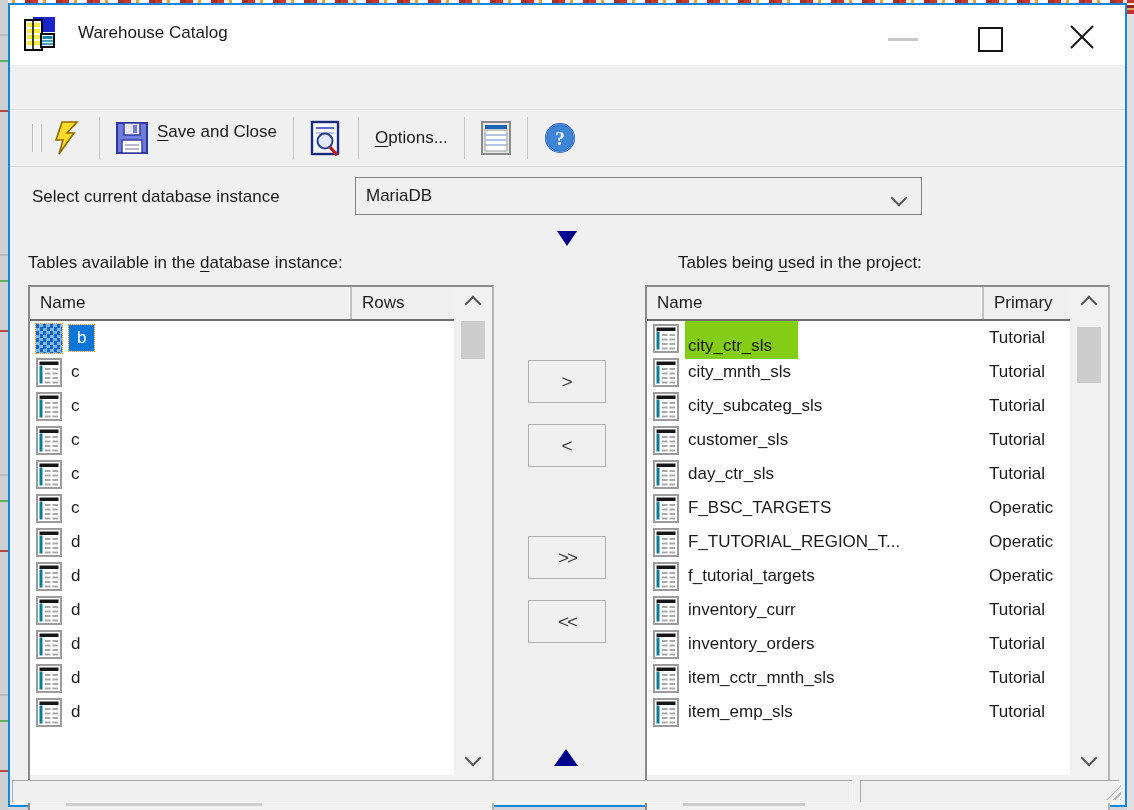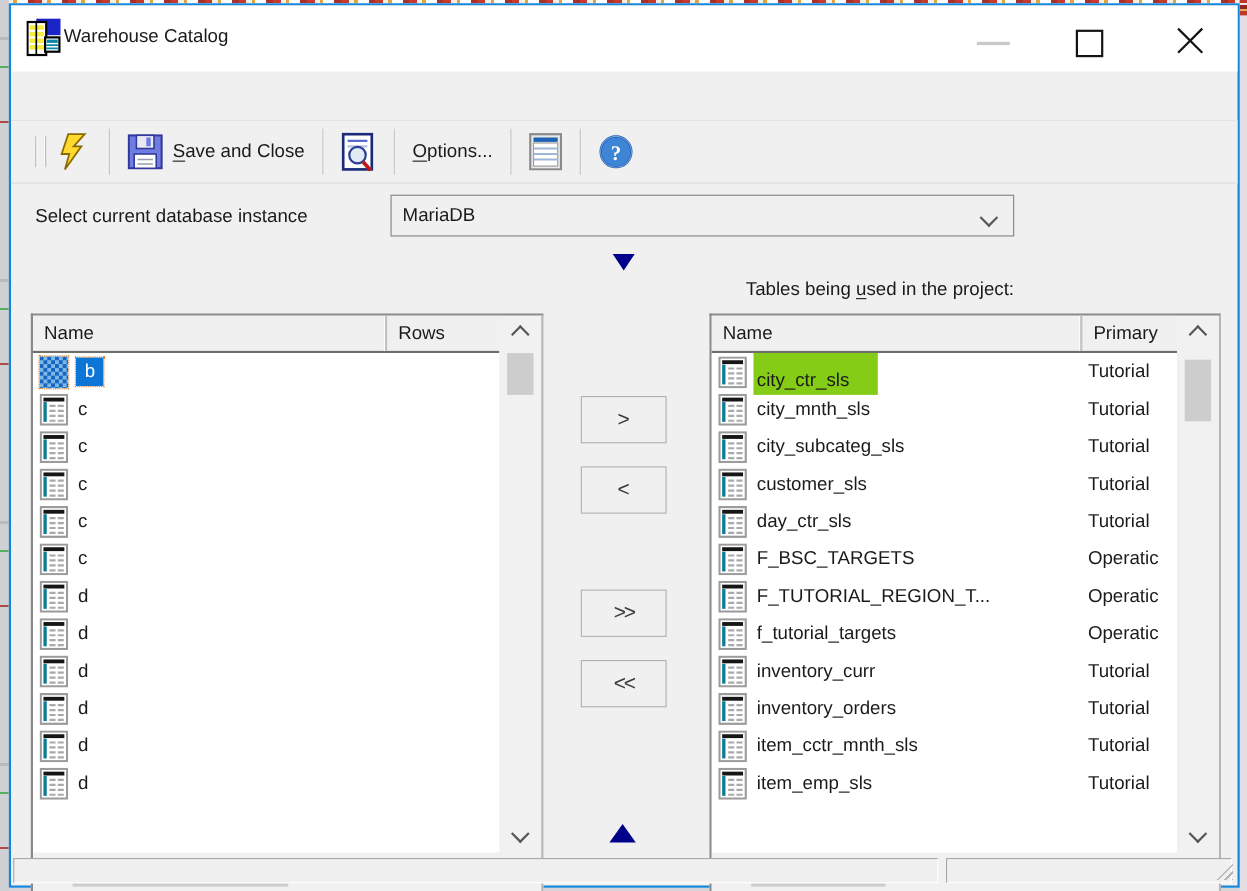--- a/index.html
+++ b/index.html
@@ -13,37 +13,37 @@
   .d-right{position:absolute;top:0;right:0;width:7px;height:100%;background:#e2dfe2;}
   .d-right-top{position:absolute;top:0;right:0;width:7px;height:14px;
     background:repeating-linear-gradient(180deg,#c0352c 0 3px,#eee8e2 3px 5px,#932420 5px 8px,#e0b05a 8px 10px,#c0352c 10px 14px);}
 
   .window{position:absolute;left:8px;top:3px;width:1119px;height:804px;box-sizing:border-box;
     background:#f0f0f0;border:2px solid #1486dd;}
 
   
   .titlebar{position:absolute;left:0;top:0;width:100%;height:60px;background:#ffffff;}
   .app-icon{position:absolute;left:14px;top:11px;width:32px;height:36px;}
-  .title-text{position:absolute;left:48px;top:18px;font-size:17px;white-space:nowrap;text-align:center;}
+  .title-text{position:absolute;left:68px;top:18px;font-size:17px;white-space:nowrap;text-align:center;}
   .btn-min{position:absolute;left:878px;top:33px;width:30px;height:3px;background:#c9c9c9;}
   .btn-max{position:absolute;left:968px;top:22px;width:21px;height:21px;border:2px solid #141414;background:#fff;}
   .btn-close{position:absolute;left:1058px;top:18px;width:28px;height:28px;}
 
   
   .menubar{position:absolute;left:0;top:60px;width:100%;height:44px;background:#f0f0f0;display:flex;align-items:center;}
   .grip{width:8px;height:28px;margin-left:22px;border-left:1px solid #b9b9b9;border-right:1px solid #b9b9b9;
     box-shadow:inset 1px 0 0 #fdfdfd,inset -1px 0 0 #fdfdfd;}
   .menu-item{font-size:17px;padding:6px 10px;margin-left:8px;cursor:default;white-space:nowrap;}
   .u{text-decoration:underline;text-underline-offset:3px;}
 
   
   .toolbar{position:absolute;left:0;top:104px;width:100%;height:58px;background:#f0f0f0;display:flex;align-items:center;
     border-top:1px solid #e4e4e4;border-bottom:1px solid #dcdcdc;box-sizing:border-box;}
   .tsep{width:1px;height:42px;background:#c6c6c6;margin:0 9px;}
-  .tbtn{display:flex;align-items:center;padding:4px 7px;font-size:17px;white-space:nowrap;}
+  .tbtn{display:flex;align-items:flex-start;padding:4px 7px;font-size:17px;white-space:nowrap;}
   .tbtn svg{display:block;}
   .tbtn .lbl{margin-left:9px;}
 
   
   .db-label{position:absolute;left:22px;top:182px;font-size:17px;}
   .combo{position:absolute;left:345px;top:172px;width:567px;height:38px;box-sizing:border-box;
     background:#f0f0f0;border:1px solid #828282;display:flex;align-items:center;font-size:17px;}
   .combo .val{margin-left:10px;}
   .combo .chev-down{position:absolute;right:16px;top:14px;}
 
@@ -212,20 +212,21 @@
 
     <span class="db-label">Select current database instance</span>
     <div class="combo">
       <span class="val">MariaDB</span>
       <span class="chev chev-down" style="border-color:#5a5a5a;"></span>
     </div>
 
     <div class="tri-down"></div>
     <div class="tri-up"></div>
 
+    <span class="group-label left"><span>Tables available in the </span><span class="u">d</span><span>atabase instance:</span></span>
     <span class="group-label right"><span>Tables being </span><span class="u">u</span><span>sed in the project:</span></span>
 
     <div class="panel left">
       <div class="panel-top">
         <div class="main-col">
           <div class="hdr">
             <div class="hcell c1">Name</div>
             <div class="hcell c2">Rows</div>
           </div>
           <div class="rows" id="left-rows">

